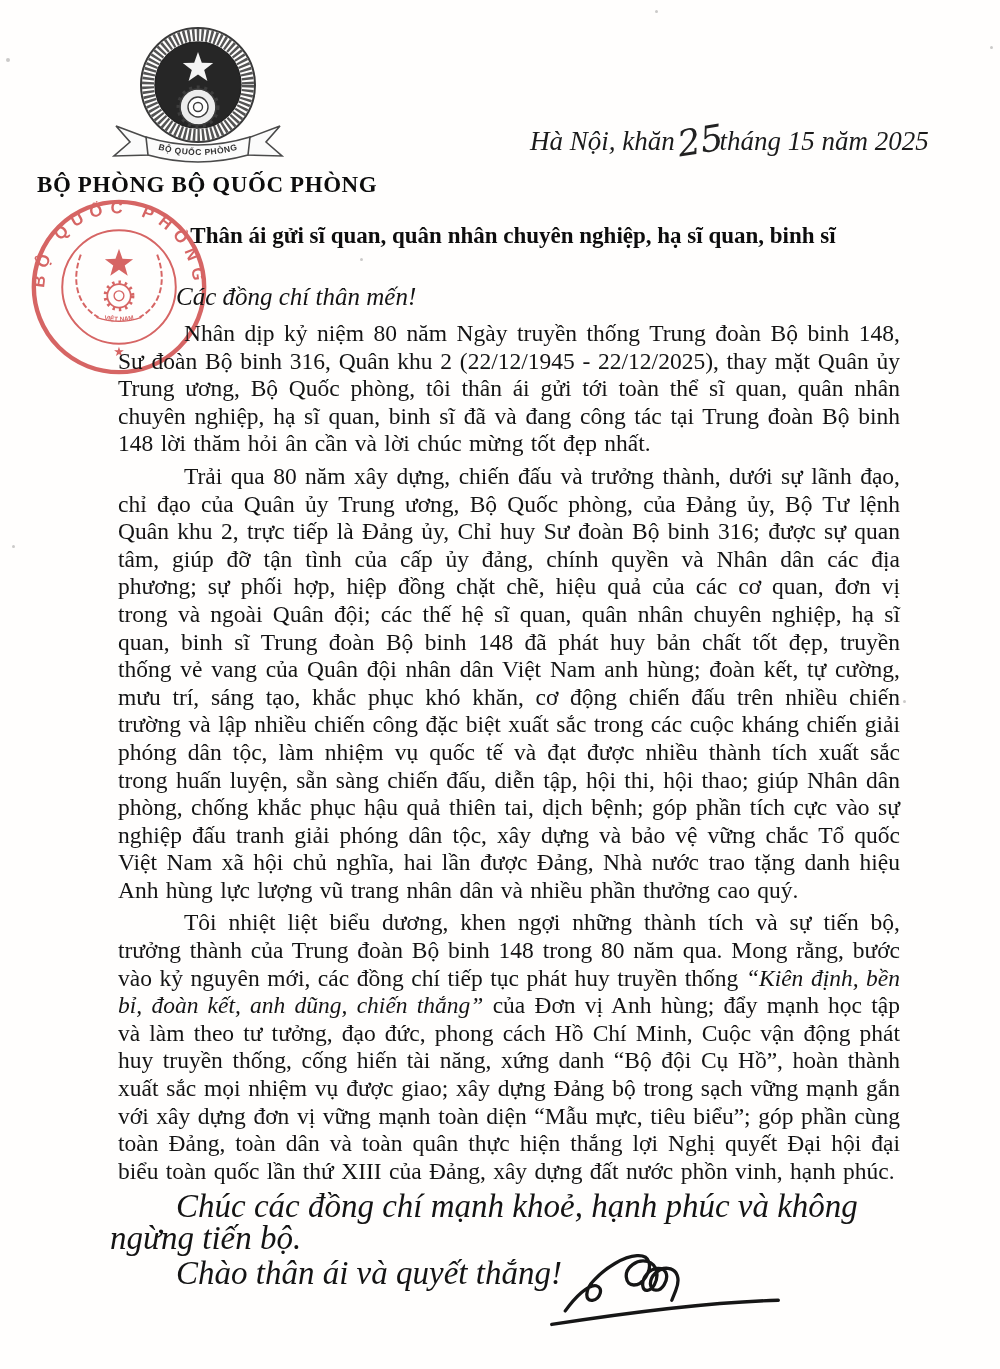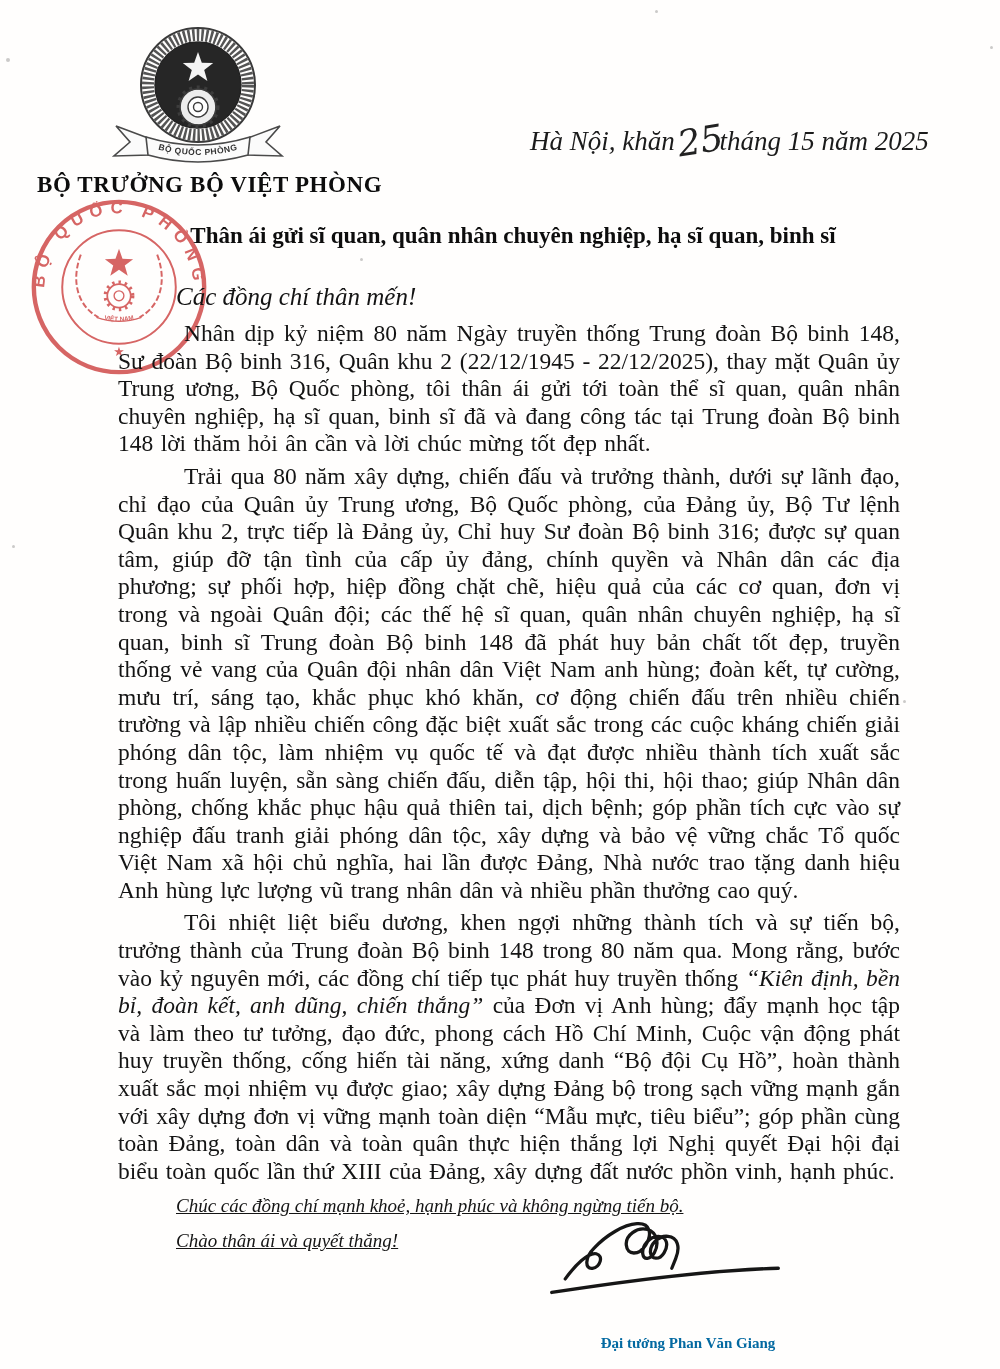--- a/index.html
+++ b/index.html
@@ -32,21 +32,21 @@
     font-weight:bold;font-size:23px;line-height:30px;color:#0d0d0d;
   }
   
   .column{position:absolute;left:110px;top:283px;width:798px;}
   .salutation{font-style:italic;font-size:25px;margin:0 0 9px;text-indent:66px;}
   .body-par{
     margin:0 8px 5px;font-size:23.5px;line-height:27.6px;
     text-align:justify;text-indent:66px;word-spacing:1.5px;
   }
   .seg-italic{font-style:italic;}
-  .closing p{margin:3px 0 0;font-style:italic;font-size:19px;line-height:32px;text-indent:66px;text-decoration:underline;}
+  .closing p{margin:3px 0 0;font-style:italic;font-size:33px;line-height:32px;text-indent:66px;}
   .sig-wrap{position:relative;height:0;}
   .signature-svg{position:absolute;left:432px;top:-42px;width:248px;height:92px;}
   .signer-name{
     width:360px;margin:78px 40px 0 auto;text-align:center;
     font-weight:bold;font-size:15px;color:#0369a1;white-space:nowrap;
   }
   
   .speck{position:absolute;border-radius:50%;background:rgba(70,70,70,.28);}
 </style>
 </head>
@@ -74,21 +74,21 @@
       <text font-size="8.5" font-weight="bold" fill="#333" letter-spacing="0.5" font-family="Liberation Sans, sans-serif">
         <textPath href="#embBanPath" startOffset="50%" text-anchor="middle">BỘ QUỐC PHÒNG</textPath>
       </text>
     </g>
   </svg>
 
   <div class="date-line">
     <span>Hà Nội, khăn</span><span class="handwritten-day">25</span><span>tháng 15 năm 2025</span>
   </div>
 
-  <div class="sender-title">BỘ TRƯỞNG BỘ VIỆT PHÒNG</div>
+  <div class="sender-title">BỘ PHÒNG BỘ QUỐC PHÒNG</div>
 
   <svg class="seal" viewBox="0 0 190 190" aria-hidden="true">
     <g stroke="#cf4a4a" fill="none">
       <circle cx="95" cy="95" r="87" stroke-width="4.5"></circle>
       <circle cx="95" cy="95" r="58" stroke-width="2"></circle>
 
       <path d="M56,62 C46,88 52,114 74,126" stroke-width="2" stroke-dasharray="6 2.5"></path>
       <path d="M134,62 C144,88 138,114 116,126" stroke-width="2" stroke-dasharray="6 2.5"></path>
       <circle cx="95" cy="104" r="12" stroke-width="1.8"></circle>
       <circle cx="95" cy="104" r="14" stroke-width="3.5" stroke-dasharray="2.5 4"></circle>

